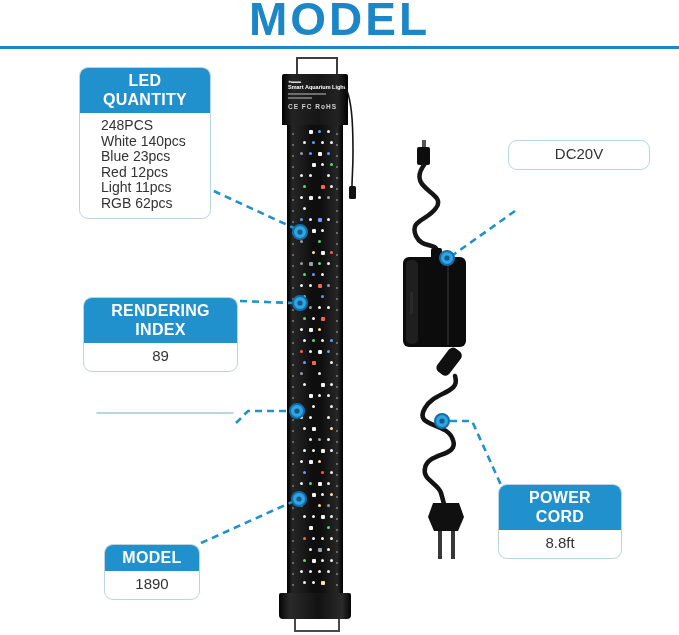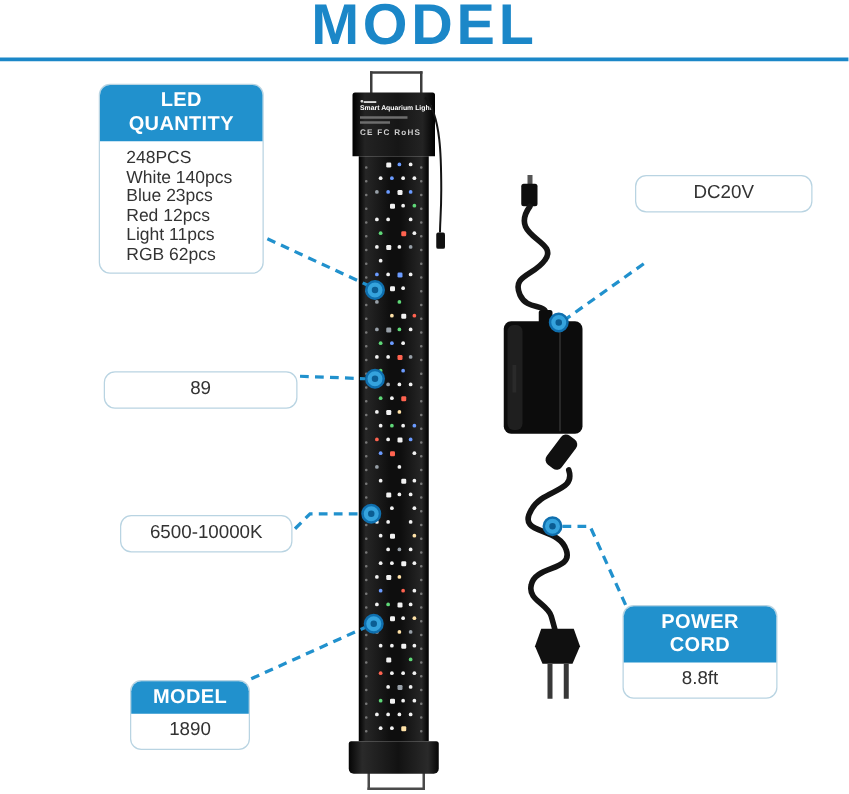--- a/index.html
+++ b/index.html
@@ -379,25 +379,25 @@
       <div>248PCS</div>
       <div>White 140pcs</div>
       <div>Blue 23pcs</div>
       <div>Red 12pcs</div>
       <div>Light 11pcs</div>
       <div>RGB 62pcs</div>
     </div>
   </div>
 
   <div class="callout" id="co-render">
+    <div class="hd">RENDERING INDEX</div>
     <div class="bd">89</div>
   </div>
 
   <div class="callout" id="co-colortemp">
-    <div class="bd">6500-10000K</div>
   </div>
 
   <div class="callout" id="co-lumens">
     <div class="hd">MODEL</div>
     <div class="bd">1890</div>
   </div>
 
   <div class="callout" id="co-voltage">
     <div class="bd">DC20V</div>
   </div>

